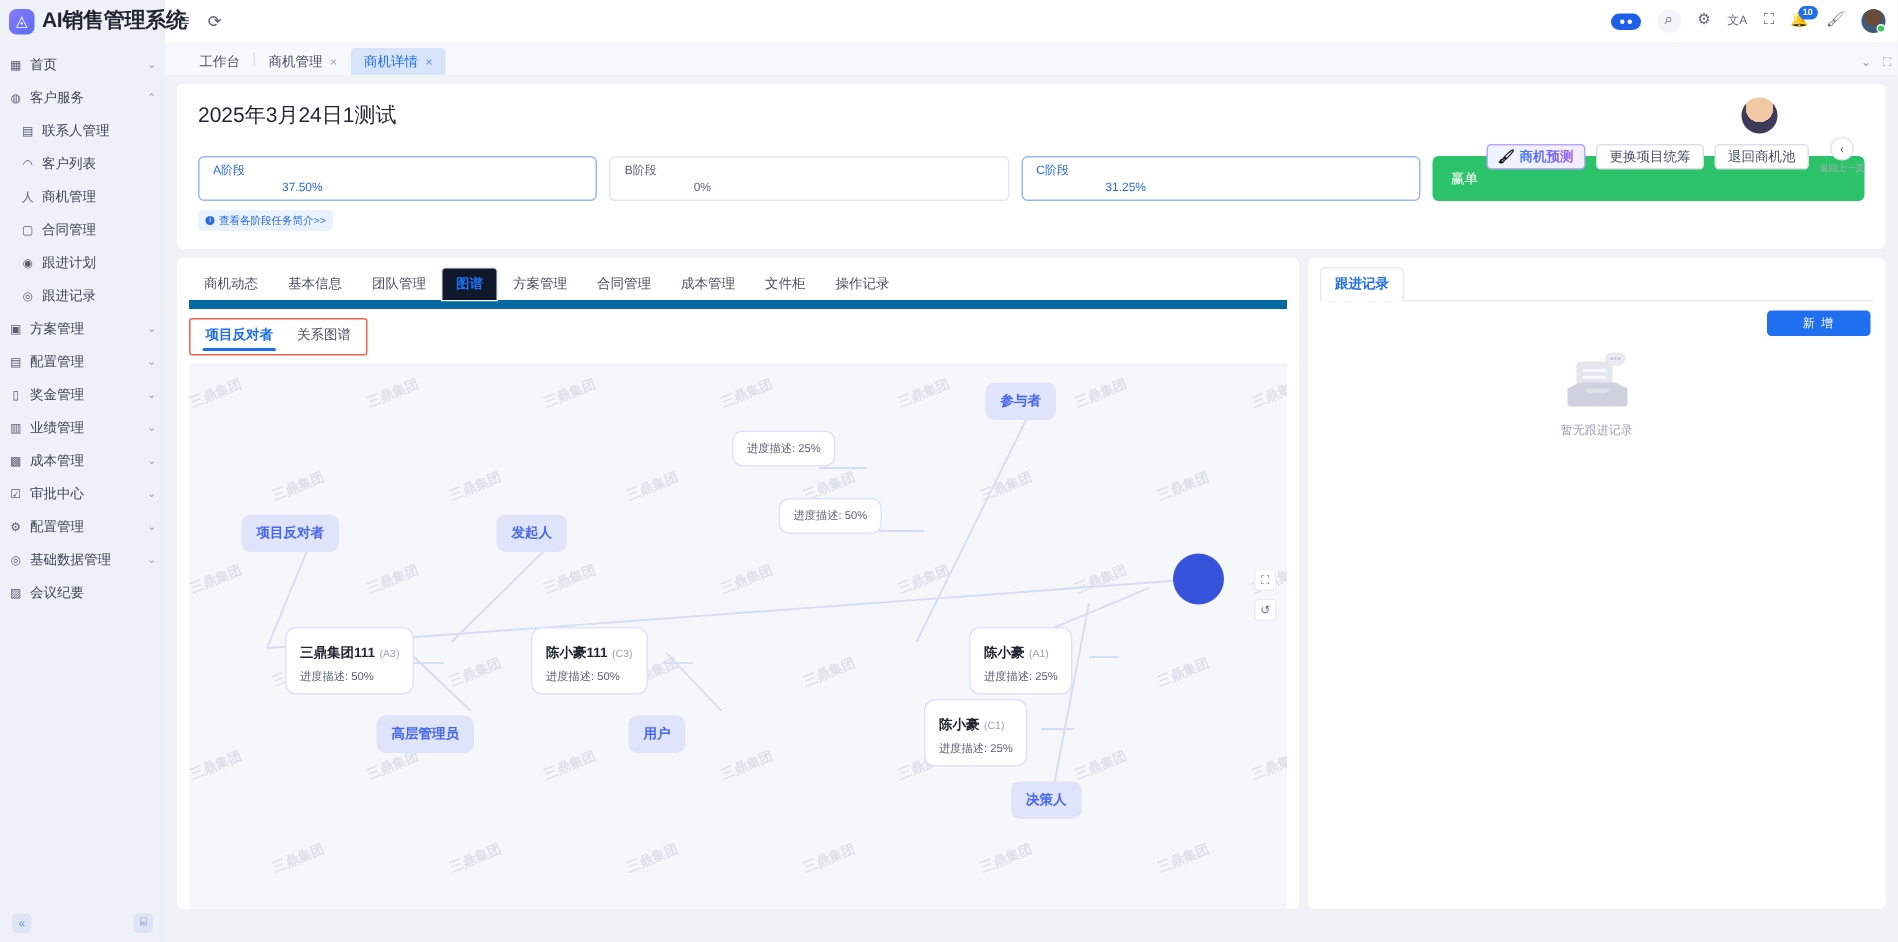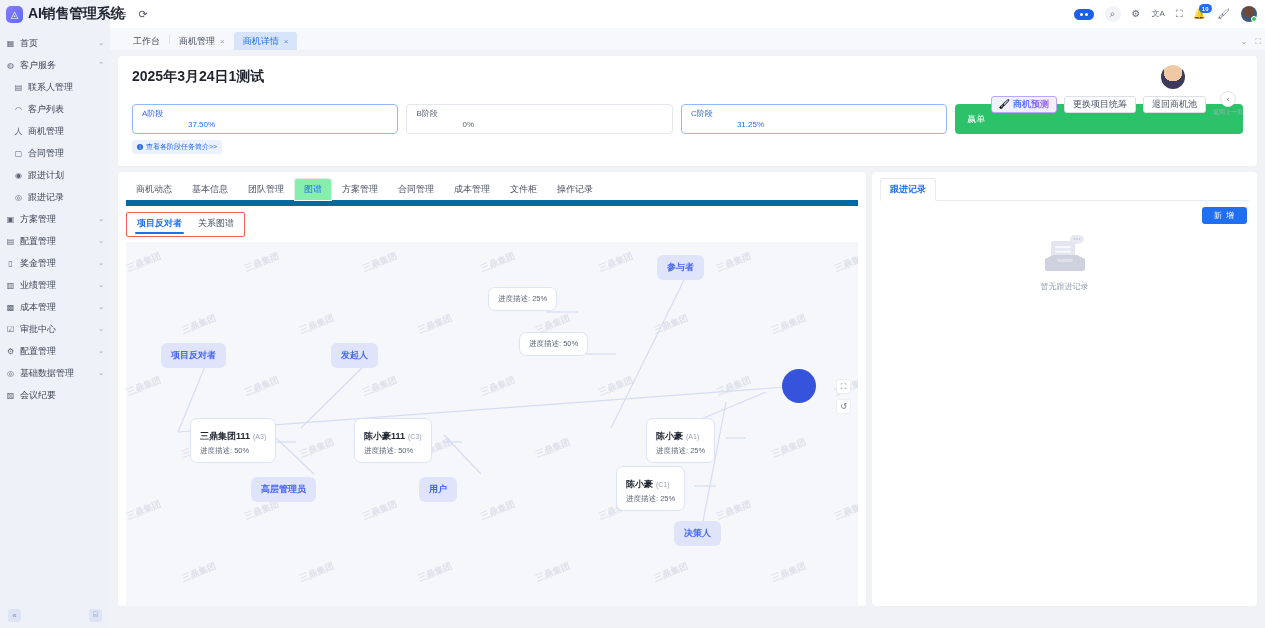--- a/index.html
+++ b/index.html
@@ -91,21 +91,21 @@
   .tab.active .x { color: #5f8fe0; }
   .tab-sep { width:1px; height:9px; background:#dfe3ec; align-self:center; }
   .tabbar-right { position:absolute; right:4px; bottom:3px; display:flex; gap:8px; color:#9aa1b2; font-size:8px; }
 
   .scroll-area { flex: 1; overflow: hidden; padding: 6px 8px 0 8px; display:flex; flex-direction:column; gap:6px;}
 
   .card { background: #fff; border-radius: 4px; }
 
   
   .header-card { padding: 12px 14px 12px 14px; position: relative; flex:0 0 auto;}
-  .opp-title { font-size: 14px; color: #1f2430; font-weight: bold; }
+  .opp-title { font-size: 14px; color: #1f2430; font-weight: normal; }
   .hdr-actions { position: absolute; right: 14px; top: 9px; display:flex; flex-direction:column; align-items:flex-end; }
   .hdr-avatar {
     width: 24px; height: 24px; border-radius: 50%;
     background: radial-gradient(circle at 50% 30%, #f0c9a4 0 45%, #3c3c5a 45% 100%);
     margin-right: 58px; margin-bottom: 2px;
   }
   .hdr-btn-row { display: flex; align-items: center; gap: 7px; }
   .btn-outline {
     height: 17px; padding: 0 8px; border: 1px solid #dcdfe6; border-radius: 3px;
     background: #fff; color: #4a5163; font-size: 9px; display:flex; align-items:center; cursor: pointer;
@@ -145,21 +145,21 @@
   
   .body-row { display: flex; gap: 6px; flex: 1; min-height: 0; }
   .left-card { flex: 1 1 auto; display: flex; flex-direction: column; padding: 6px 8px 0 8px; min-width:0;}
   .right-card { flex: 0 0 385px; display: flex; flex-direction: column; padding: 6px 8px 0 8px; }
 
   .ctabs { display: flex; gap: 0; border-bottom: 6px solid #0369a1; }
   .ctab {
     padding: 4px 9px; font-size: 9px; color: #4a5163; cursor: pointer;
     border: 1px solid transparent; border-radius: 3px 3px 0 0; margin-bottom:-1px;
   }
-  .ctab.active { color: #1f6ff0; font-weight: normal; border-color:#e9ebf0; border-bottom-color:#fff; background:#86efac;}
+  .ctab.active { color: #1f6ff0; font-weight: bold; border-color:#e9ebf0; border-bottom-color:#fff; background:#0f172a;}
 
   .subtabs { display:flex; gap: 0; margin: 6px 0 0 0; padding: 2px; width: fit-content; border: 1px solid #f0634a; border-radius:2px;}
   .subtab { padding: 2px 8px 4px 8px; font-size: 9px; color: #4a5163; cursor: pointer; position: relative; }
   .subtab.active { color: #1f6ff0; font-weight:bold; }
   .subtab.active::after { content:""; position:absolute; left:6px; right:6px; bottom:0; height:2px; background:#1f6ff0; border-radius:1px;}
 
   .graph {
     flex: 1; margin-top: 5px; background: #f6f7fb; position: relative; overflow: hidden;
     min-height: 0;
   }
@@ -189,21 +189,21 @@
     position:absolute; color:#c9cfdb; font-size:9px; transform:rotate(-22deg);
     white-space:nowrap; font-weight:bold;
   }
 
   
   .rtabs { display:flex; border-bottom:1px solid #e9ebf0;}
   .rtab { padding: 4px 9px; font-size:9px; color:#1f6ff0; font-weight:bold; border:1px solid #e9ebf0; border-bottom-color:#fff; margin-bottom:-1px; border-radius:3px 3px 0 0; cursor:pointer;}
   .rbody { flex:1; position:relative; display:flex; flex-direction:column; align-items:center; justify-content:flex-start; padding-top: 34px;}
   .btn-new {
     position:absolute; right:2px; top:6px; background:#1f6ff0; color:#fff;
-    font-size:8px; border-radius:3px; padding:3px 12px; cursor:pointer; letter-spacing:1px;
+    font-size:8px; border-radius:3px; padding:3px 24px; cursor:pointer; letter-spacing:1px;
   }
   .empty-ic { width:48px; height:40px; position:relative; }
   .empty-txt { font-size:8px; color:#9aa1b2; margin-top:6px; }
 
   .bottom-strip { height: 16px; flex: 0 0 16px; }
 </style>
 </head>
 <body>
 
 <aside id="sidebar">

